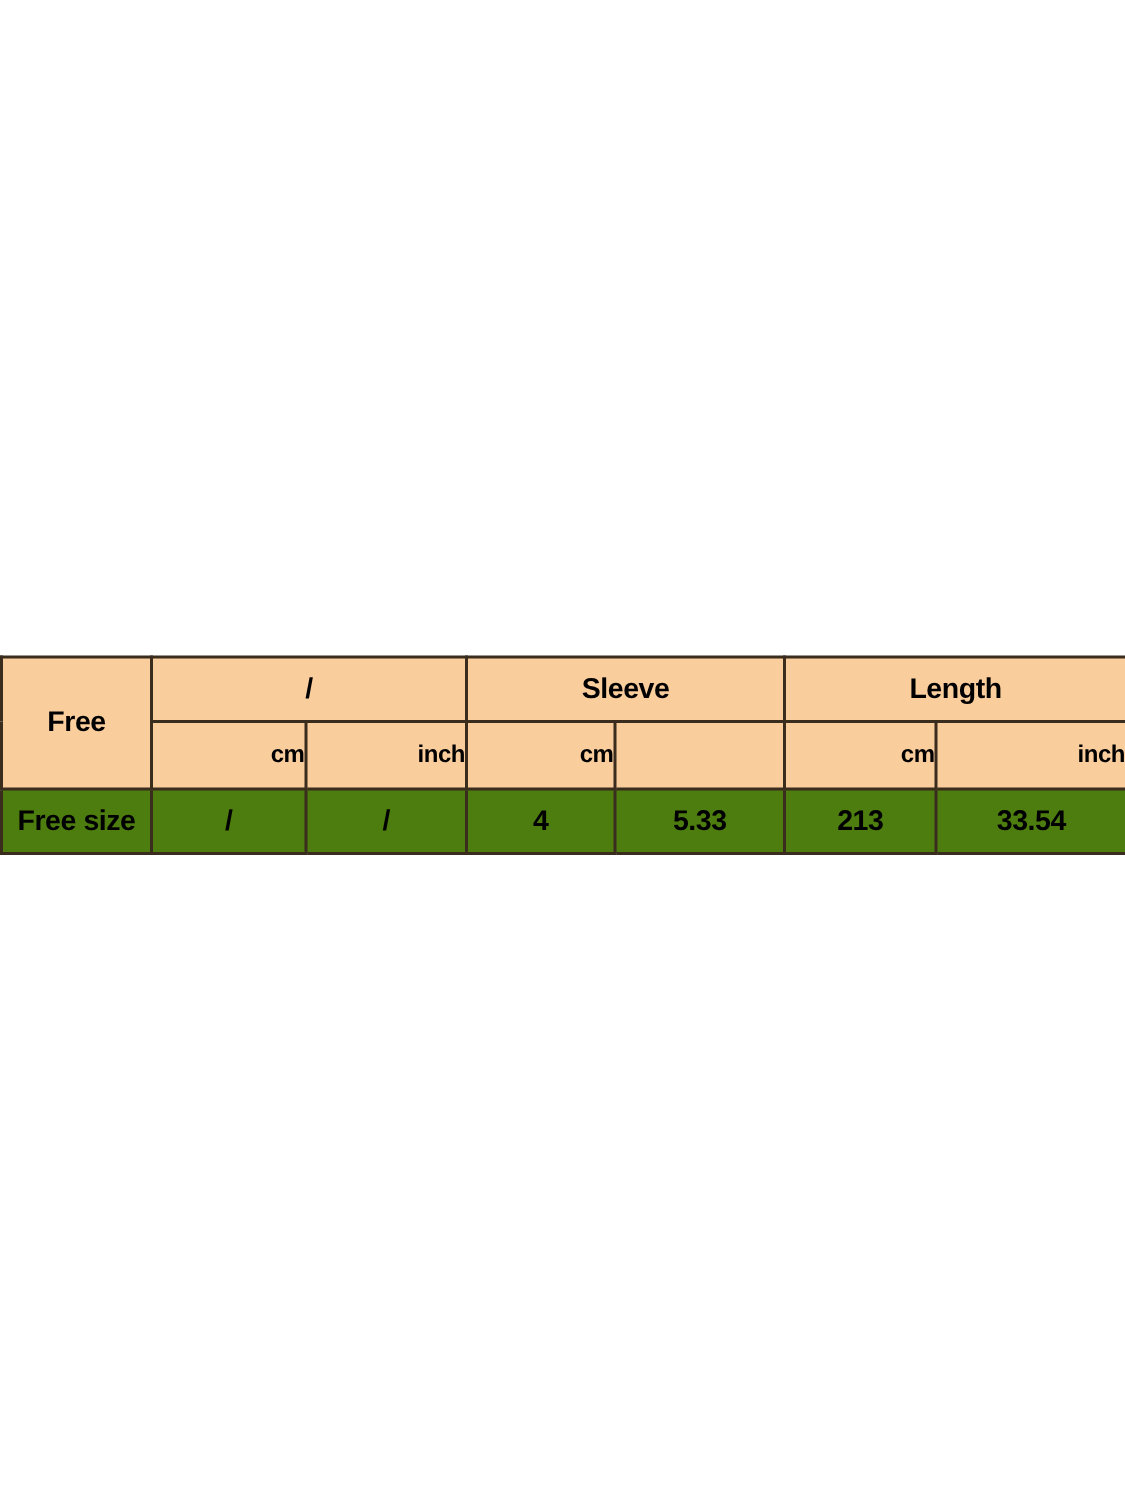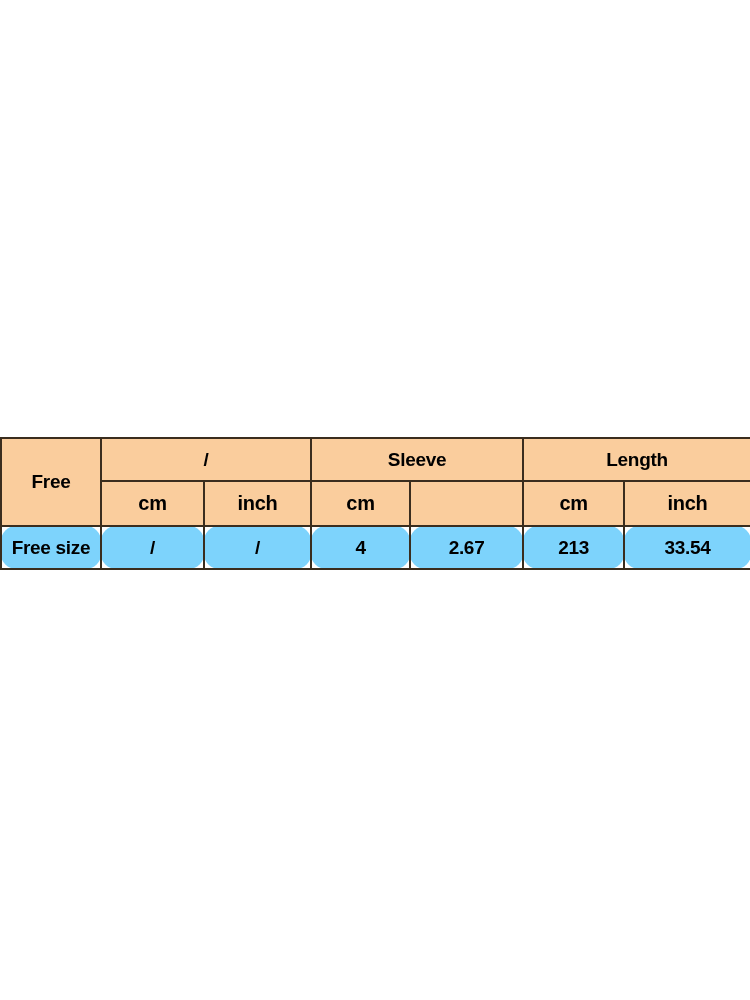--- a/index.html
+++ b/index.html
@@ -41,35 +41,34 @@
     font-stretch: condensed;
     letter-spacing: -0.3px;
     padding: 0;
   }
 
   table.size-chart th {
     background: #facd9d;
   }
 
   table.size-chart td {
-    background: #7dd3fc;
-    border-radius: 15px;
+    background: #4d7c0f;
   }
 
   
   col.c-size   { width: 100px; }
   col.c-sl-cm  { width: 103px; }
   col.c-sl-in  { width: 107px; }
   col.c-sv-cm  { width: 99px;  }
   col.c-sv-in  { width: 113px; }
   col.c-ln-cm  { width: 101px; }
   col.c-ln-in  { width: 127px; }
 
   tr.group-row th { height: 41px; font-size: 19px; }
-  tr.sub-row   th { height: 43px; font-size: 20px; }
+  tr.sub-row   th { height: 43px; font-size: 16px; text-align: right; }
   tr.data-row  td { height: 41px; font-size: 19px; }
 
   th.size-cell { font-size: 19px; }
   td.size-label { font-size: 19px; text-align: center; }
 </style>
 </head>
 <body>
 
 <div id="size-chart-wrap">
   <table class="size-chart">
@@ -97,19 +96,19 @@
         <th>cm</th>
         <th>inch</th>
       </tr>
     </thead>
     <tbody>
       <tr class="data-row">
         <td class="size-label">Free size</td>
         <td>/</td>
         <td>/</td>
         <td>4</td>
-        <td>2.67</td>
+        <td>5.33</td>
         <td>213</td>
         <td>33.54</td>
       </tr>
     </tbody>
   </table>
 </div>
 
 </body></html>

